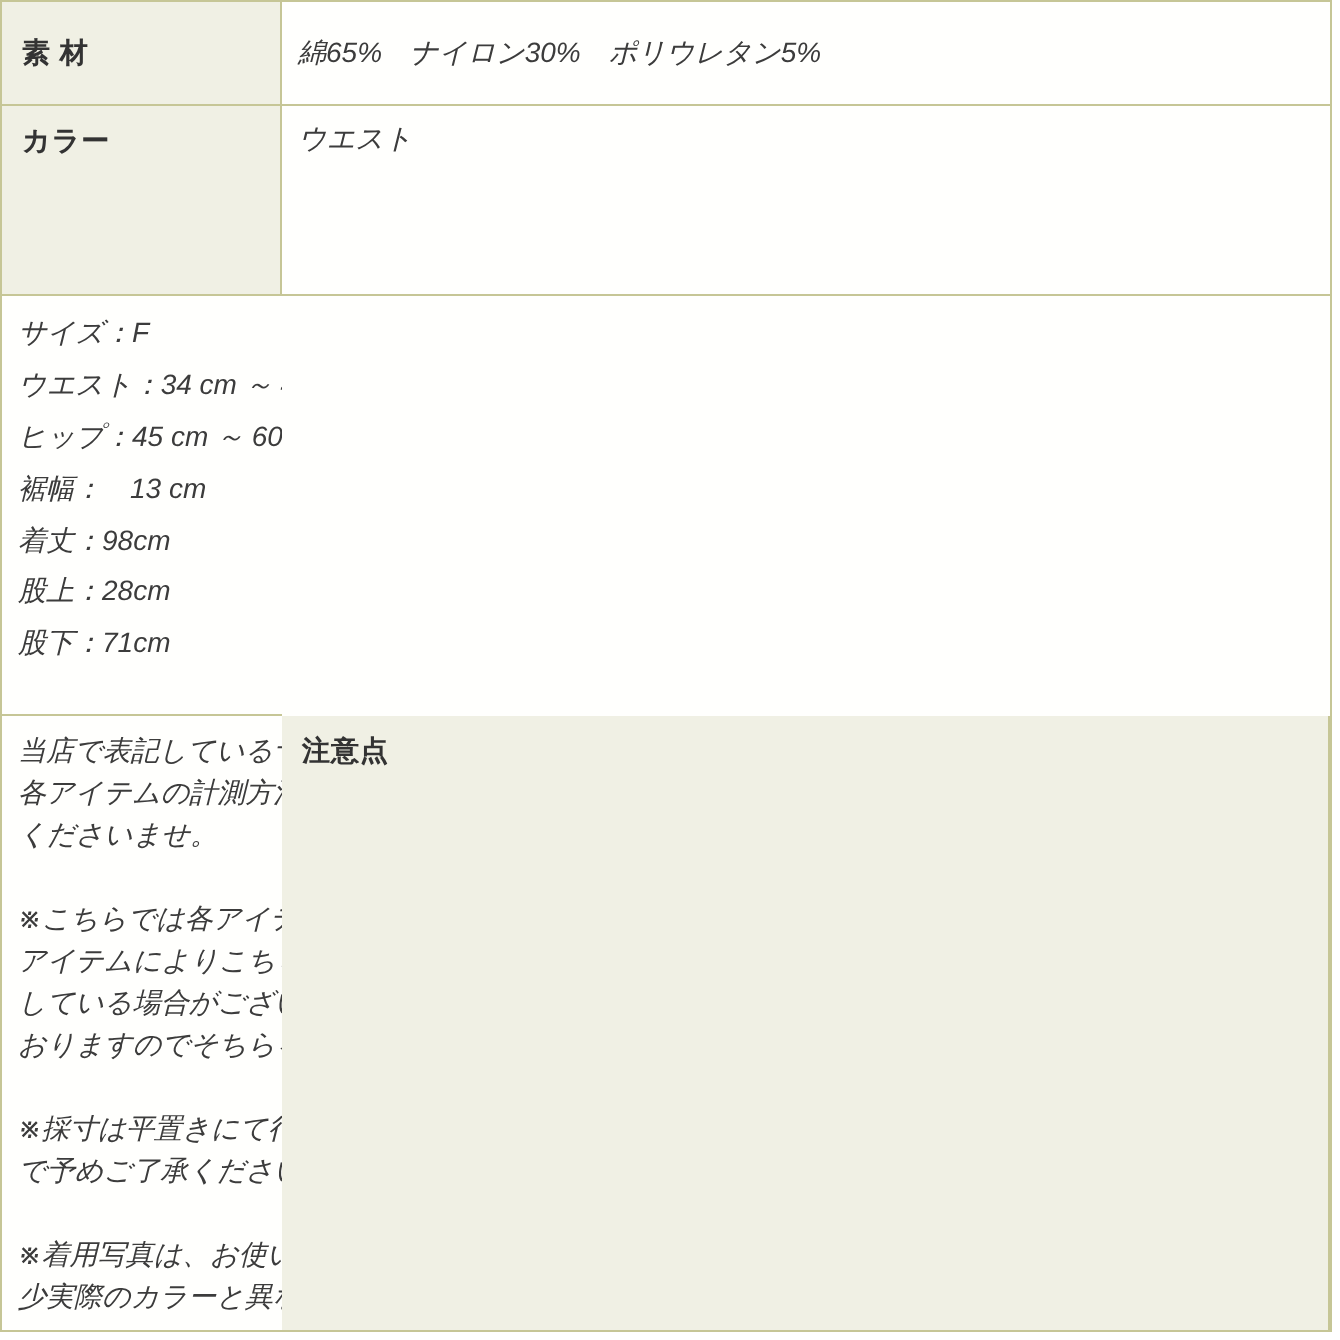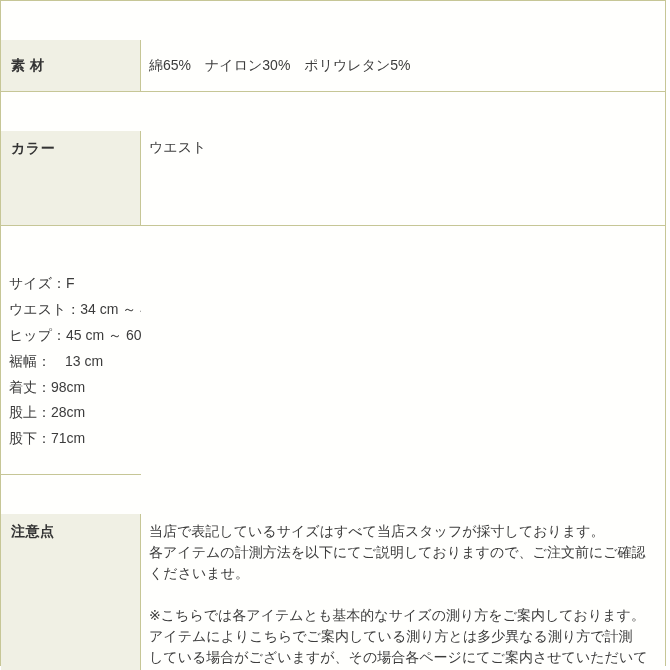--- a/index.html
+++ b/index.html
@@ -20,21 +20,20 @@
     position:absolute;left:0;top:0;
     width:666px;height:666px;
     box-sizing:border-box;
     border:1px solid var(--border);
     background:var(--value-bg);
   }
   .row{
     display:grid;
     grid-template-columns:140px 1fr;
     box-sizing:border-box;
-    margin-top:39px;
   }
   .row-material{height:52px;}
   .row-color{height:95px;}
   .row-dimensions{height:210px;}
   .row-notes{height:307px;}
   .cell{
     box-sizing:border-box;
     overflow:hidden;
     font-size:14px;
     color:var(--text);
@@ -49,20 +48,21 @@
     font-weight:bold;
     color:var(--label-text);
     padding:5px 6px 5px 10px;
     line-height:1.8;
     letter-spacing:0.5px;
   }
   .value{
     background:var(--value-bg);
     padding:6px 10px 6px 8px;
     line-height:1.5;
+    font-style:italic;
   }
   .row-material .cell{
     display:flex;align-items:center;
     padding-top:0;padding-bottom:0;
   }
   .row-dimensions .value{line-height:1.85;}
   .row-notes .value{line-height:1.5;padding-top:7px;}
 </style>
 </head>
 <body>
@@ -83,30 +83,30 @@
     <div class="cell value">サイズ：F
 ウエスト：34 cm ～ 44 cm
 ヒップ：45 cm ～ 60cm
 裾幅：　13 cm
 着丈：98cm
 股上：28cm
 股下：71cm</div>
   </div>
 
   <div class="row row-notes">
-    <div class="cell label">注意点</div>
     <div class="cell value">当店で表記しているサイズはすべて当店スタッフが採寸しております。
 各アイテムの計測方法を以下にてご説明しておりますので、ご注文前にご確認
 くださいませ。
 
 ※こちらでは各アイテムとも基本的なサイズの測り方をご案内しております。
 アイテムによりこちらでご案内している測り方とは多少異なる測り方で計測
 している場合がございますが、その場合各ページにてご案内させていただいて
 おりますのでそちらを参照ください。
 
 ※採寸は平置きにて行っております。若干の誤差が生じる場合もございますの
 で予めご了承くださいませ。
 
 ※着用写真は、お使いのパソコン、モバイル機器、ブラウザ等の環境により、多
 少実際のカラーと異なる場合がございます。あらかじめご了承ください。</div>
+    <div class="cell label">注意点</div>
   </div>
 
 </div>
 
 </body></html>

